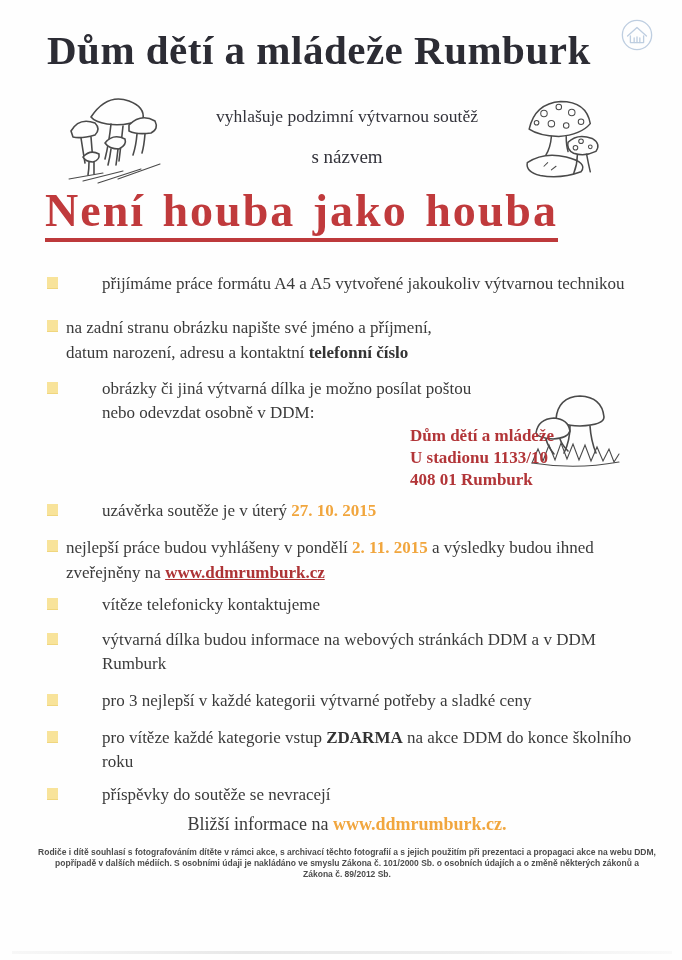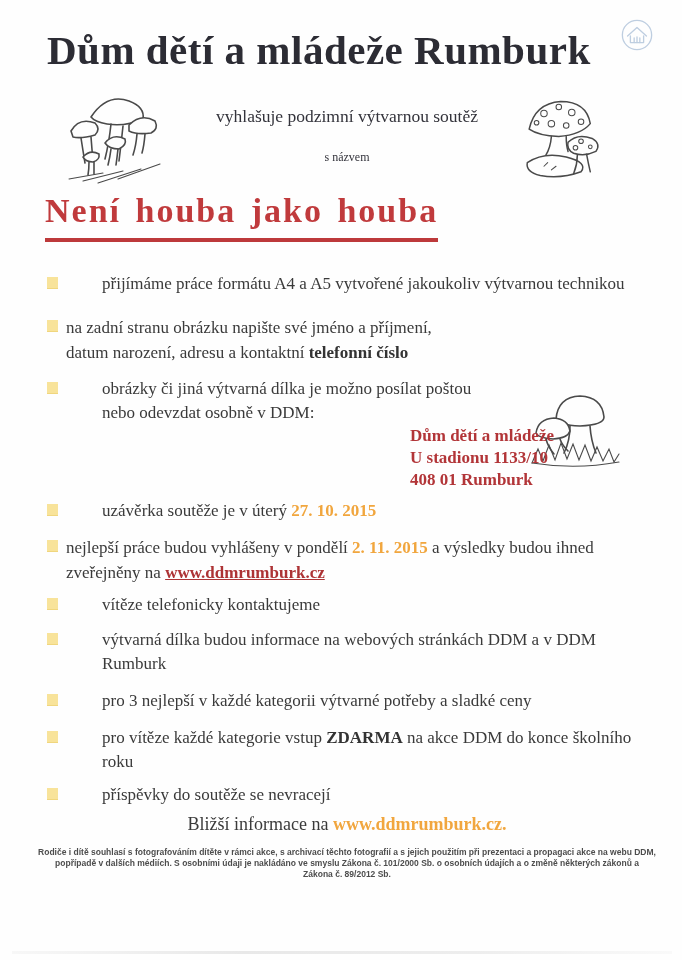--- a/index.html
+++ b/index.html
@@ -8,24 +8,24 @@
     position:relative; width:682px; height:960px; margin:0 auto;
     background:#fefefe; overflow:hidden; color:#3a3a3a;padding-left:12px;
   }
   
   .page-title {
     margin:26px 0 0 35px; font-size:41px; line-height:48px; font-weight:700;
     color:#2c2c34; letter-spacing:0.5px; font-family:"Liberation Serif", serif;
   }
   .logo { position:absolute; top:18px; right:28px; width:34px; height:34px; opacity:.75; }
   .subtitle-1 { margin-top:32px; text-align:center; font-size:17.5px; line-height:20px; color:#33333b; }
-  .subtitle-2 { margin-top:22px; text-align:center; font-size:12px; line-height:18px; color:#33333b; }
+  .subtitle-2 { margin-top:22px; text-align:center; font-size:19px; line-height:18px; color:#33333b; }
   .main-title-wrap { margin:20px 30px 0 33px; }
   .competition-title {
-    display:inline-block; font-size:34px; line-height:50px; font-weight:700;
+    display:inline-block; font-size:46px; line-height:50px; font-weight:700;
     color:#c03a3c; letter-spacing:2px; word-spacing:4px;
     border-bottom:4px solid #bd393b; padding-bottom:2px;
   }
   
   .art { position:absolute; }
   .art-left { left:63px; top:90px; width:115px; height:97px; }
   .art-flyagaric { left:513px; top:94px; width:99px; height:88px; }
   .art-porcini { left:528px; top:391px; width:96px; height:80px; }
   
   .bullets { list-style:none; margin:30px 20px 0 35px; }

